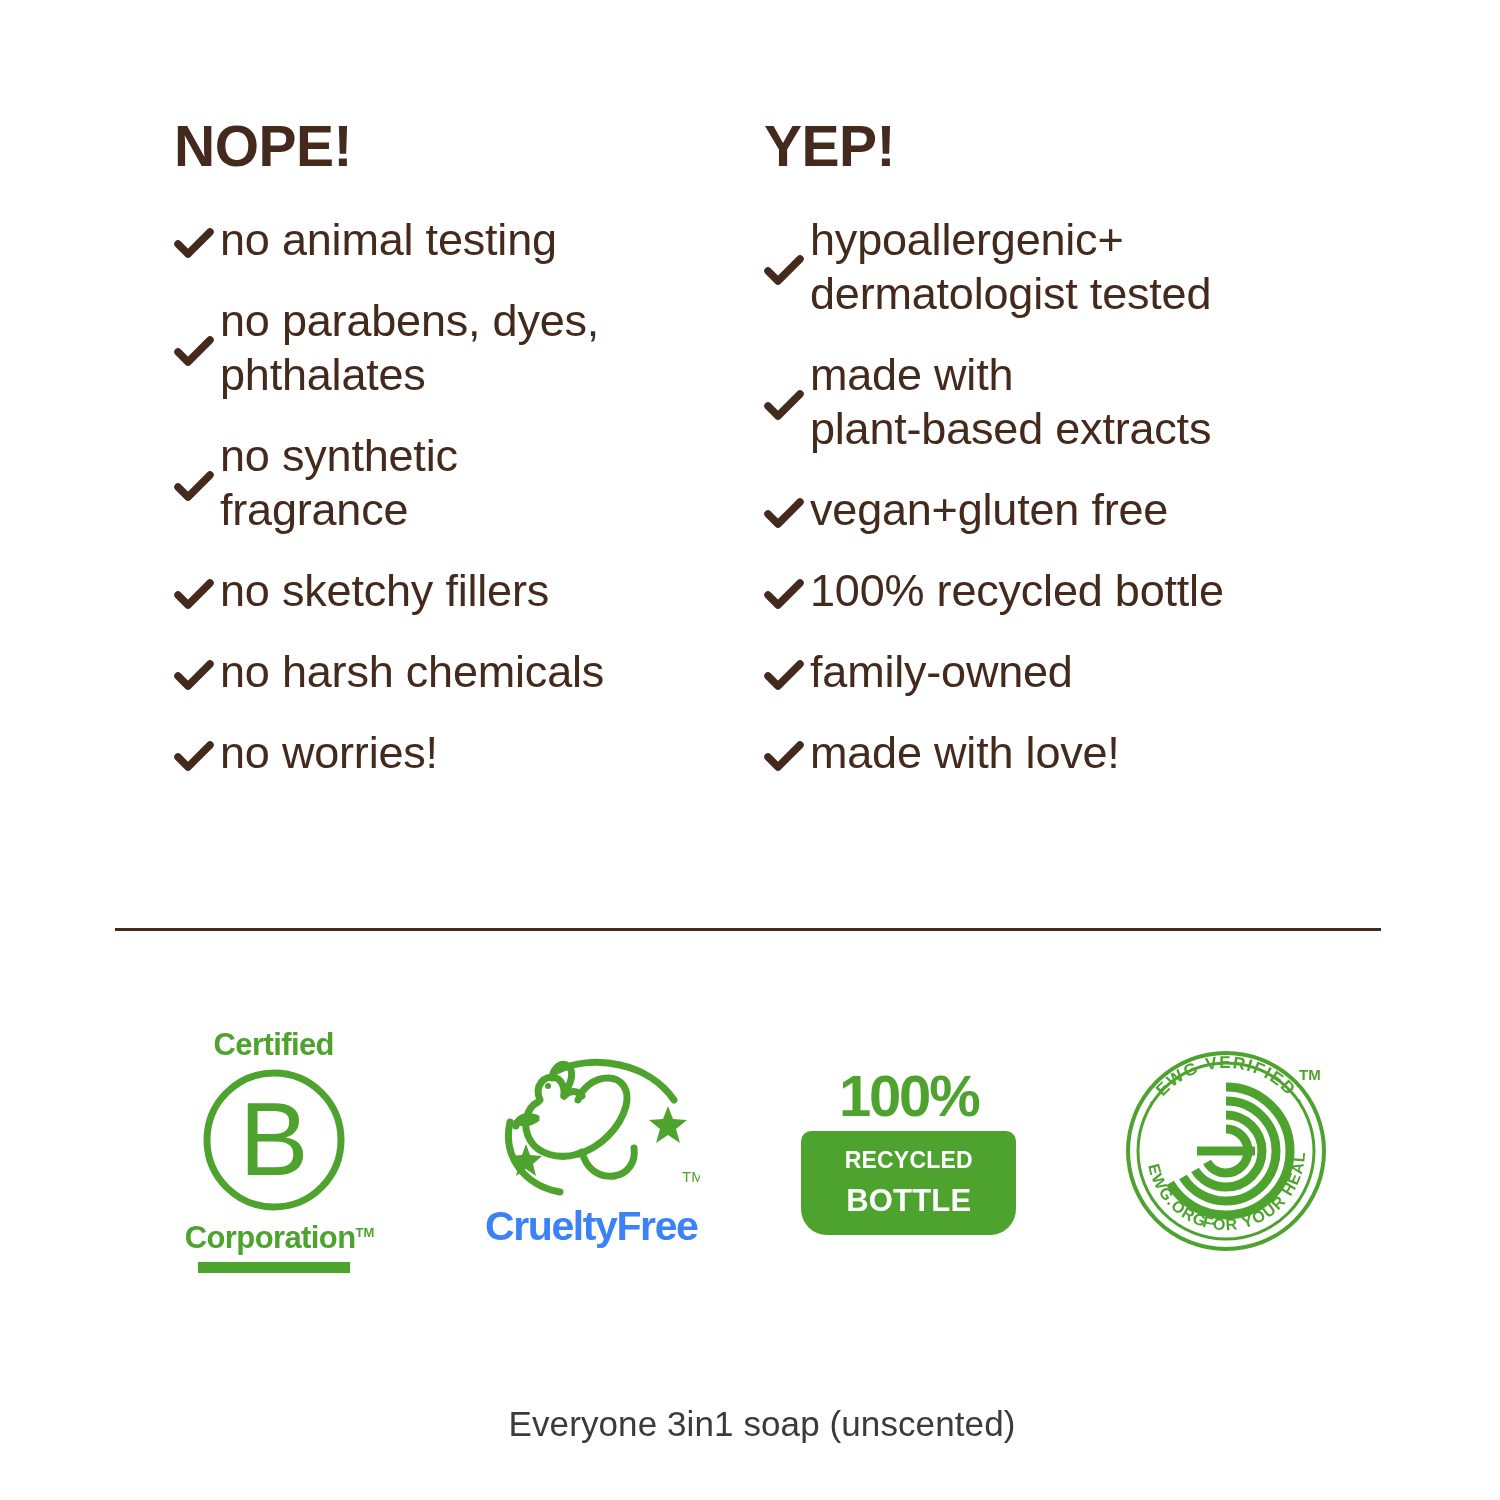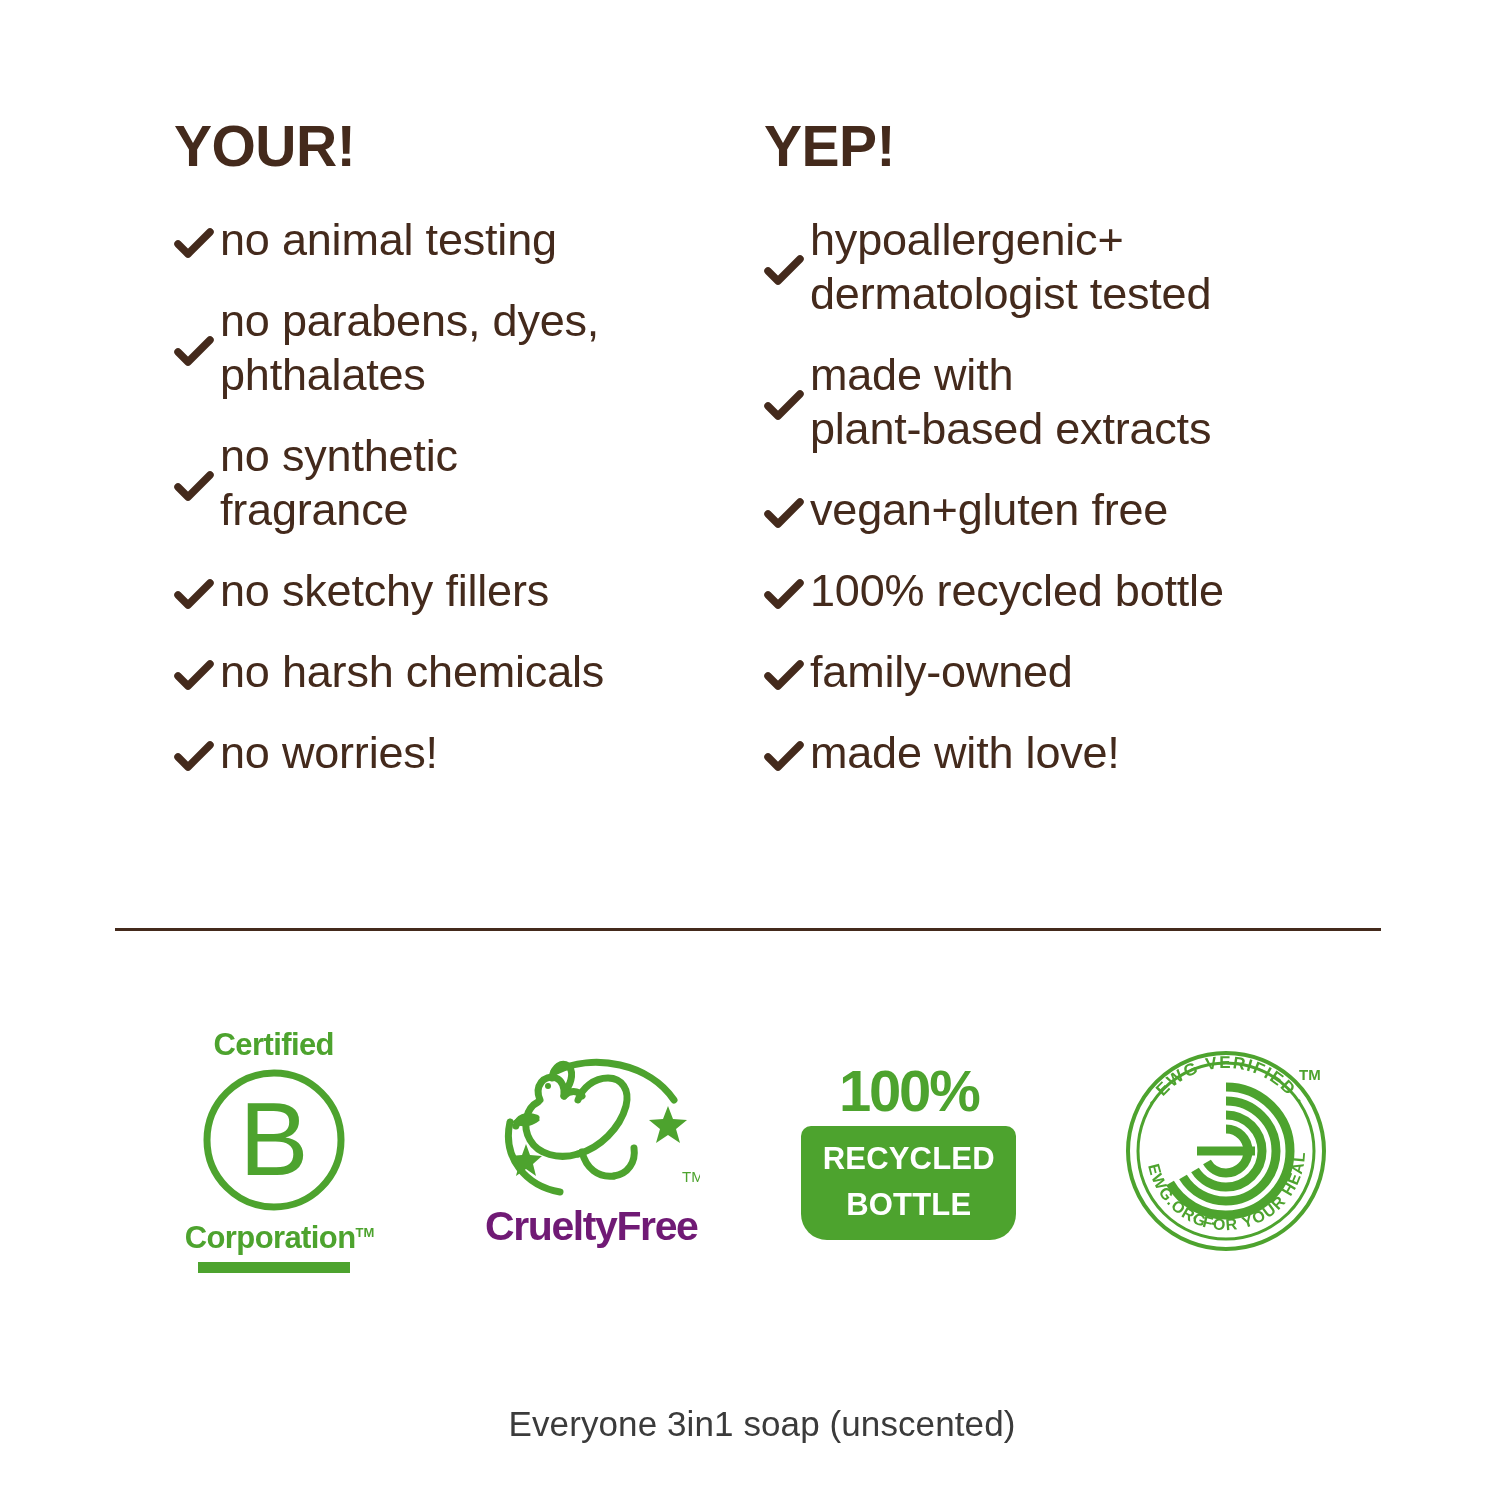--- a/index.html
+++ b/index.html
@@ -137,21 +137,21 @@
     background: #4da32e;
     margin: 9px auto 0;
   }
 
   
   .cf { width: 230px; text-align: center; }
   .cf-art { width: 218px; height: 148px; margin: 0 auto; display: block; }
   .cf-text {
     font-size: 41px;
     font-weight: 700;
-    color: #701a75;
+    color: #3b82f6;
     letter-spacing: -1.4px;
     line-height: 1;
     margin-top: 2px;
   }
 
   
   .rb { width: 215px; text-align: center; }
   .rb-100 {
     font-size: 58px;
     font-weight: 700;
@@ -160,21 +160,21 @@
     line-height: 1;
     margin-bottom: 6px;
   }
   .rb-box {
     background: #4da32e;
     border-radius: 10px 10px 26px 26px;
     padding: 17px 10px 18px;
     color: #ffffff;
   }
   .rb-line1 {
-    font-size: 31px;
+    font-size: 23px;
     font-weight: 700;
     letter-spacing: 0.2px;
     line-height: 1.05;
   }
   .rb-line2 {
     font-size: 31px;
     font-weight: 700;
     letter-spacing: 0.2px;
     line-height: 1.05;
     margin-top: 13px;
@@ -195,21 +195,21 @@
     color: #3b3b3b;
     letter-spacing: 0.1px;
   }
 </style>
 </head>
 <body>
 
 <div class="features">
 
   <div class="col col-nope">
-    <div class="col-title">YOUR!</div>
+    <div class="col-title">NOPE!</div>
     <ul class="list">
       <li class="item">
         <span class="check">
           <svg viewBox="0 0 44 44">
               <path d="M6 23 L16 33 L38 11" fill="none" stroke="#442a1c" stroke-width="7.5" stroke-linecap="round" stroke-linejoin="round"></path>
             </svg>
         </span>
         <span class="item-text">no animal testing</span>
       </li>
       <li class="item">

